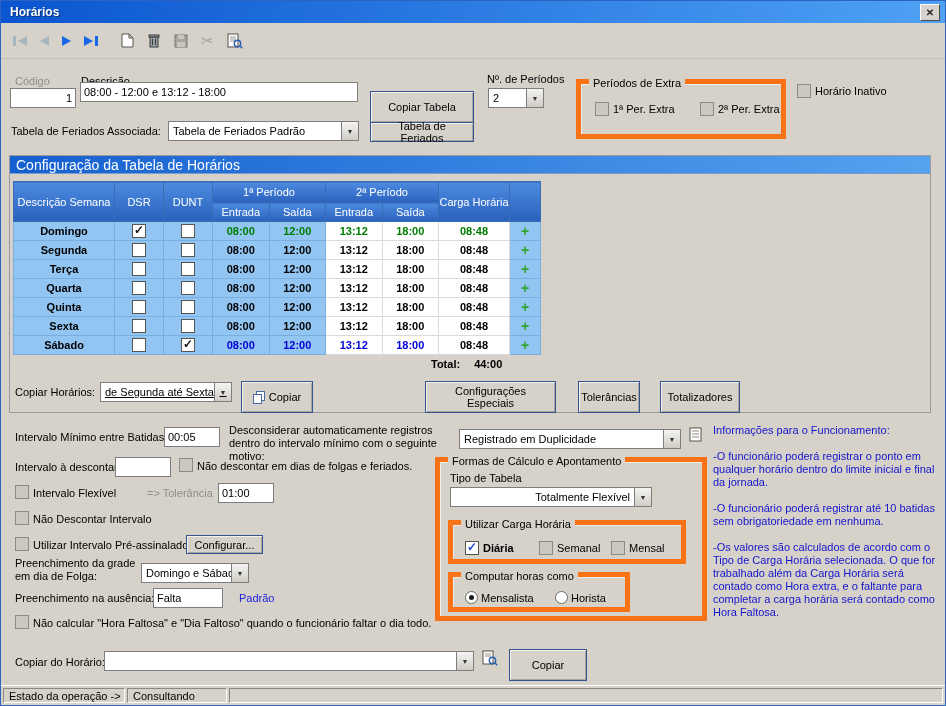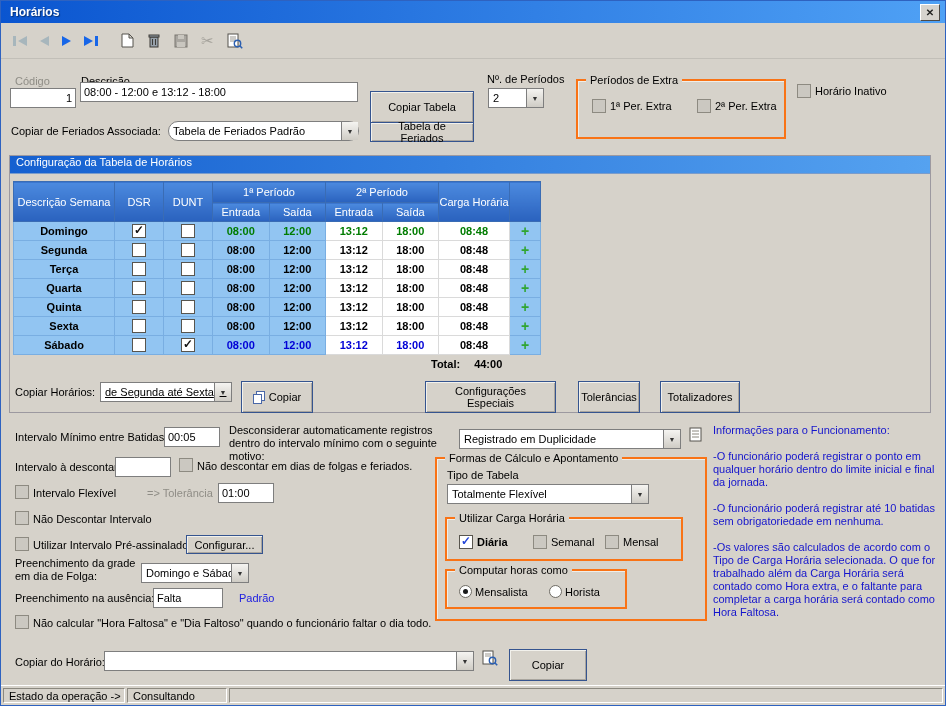--- a/index.html
+++ b/index.html
@@ -32,25 +32,25 @@
   .link{color:#2020E0;cursor:pointer;}
   
   .cb{display:inline-block;width:12px;height:12px;background:#fff;border:1px solid #58554E;position:relative;vertical-align:middle;box-sizing:content-box;}
   .cb.flat{background:#CBC8C1;border-color:#8D8A81;}
   .cb.checked::after{content:"✓";position:absolute;left:1px;top:-2px;font-size:12px;font-weight:bold;color:#111;}
   .cb.blue-check.checked::after{color:#2244D8;}
   .radio{display:inline-block;width:11px;height:11px;border-radius:50%;background:#fff;border:1px solid #6E6B64;position:relative;vertical-align:middle;}
   .radio.checked::after{content:"";position:absolute;left:3px;top:3px;width:5px;height:5px;border-radius:50%;background:#1A1A1A;}
   .abs{position:absolute;}
   
-  .grp{position:absolute;border:2px solid #f97316;box-shadow:inset 1px 1px 0 #EFEEE9;box-sizing:border-box;}
+  .grp{position:absolute;border:5px solid #f97316;box-shadow:inset 1px 1px 0 #EFEEE9;box-sizing:border-box;text-align:right;}
   .grp-lgd{position:absolute;top:-7px;left:8px;background:#D6D2CA;padding:0 4px;line-height:13px;white-space:nowrap;}
   
   .panel-box{position:absolute;left:8px;top:154px;width:922px;height:258px;border:1px solid #9C99A0;background:#D6D2CA;box-sizing:border-box;}
-  .panel-header{height:17px;background:linear-gradient(90deg,#1560D0,#55A2F0);color:#fff;display:flex;padding-left:6px;font-size:11px;border-bottom:1px solid #7A9CCB;}
+  .panel-header{height:17px;background:linear-gradient(90deg,#1560D0,#55A2F0);color:#fff;display:flex;align-items:center;padding-left:6px;font-size:14px;border-bottom:1px solid #7A9CCB;}
   .sched{position:absolute;left:12px;top:180px;border-collapse:collapse;table-layout:fixed;width:528px;font-size:11px;}
   .sched th{background:linear-gradient(#4C8ADF,#2A62BE);color:#fff;font-weight:normal;border:1px solid #3A6CB4;padding:0;text-align:center;line-height:12px;}
   .sched thead tr:first-child th{height:20px;}
   .sched .sub{height:18px;}
   .sched td{height:18px;padding:0;text-align:center;font-weight:bold;border:1px solid #DADADA;}
   .w-day{width:100px;} .w-cb{width:48px;} .w-time{width:58px;} .w-carga{width:70px;} .w-plus{width:30px;}
   .cell-blue{background:#92C5F2;border-color:#79AEE2 !important;}
   .cell-white{background:#fff;}
   .tc-green{color:#007C00;} .tc-blue{color:#0000D6;} .tc-black{color:#000;}
   .plus-ico{color:#31A531;font-weight:bold;font-size:14px;line-height:14px;}
@@ -146,22 +146,22 @@
     <span class="grp-lgd">Períodos de Extra</span>
     <span class="cb flat abs" style="left:14px;top:18px;"></span>
     <span class="lbl" style="left:32px;top:19px;">1ª Per. Extra</span>
     <span class="cb flat abs" style="left:119px;top:18px;"></span>
     <span class="lbl" style="left:137px;top:19px;">2ª Per. Extra</span>
   </div>
 
   <span class="cb flat abs" style="left:796px;top:83px;"></span>
   <span class="lbl" style="left:814px;top:84px;">Horário Inativo</span>
 
-  <span class="lbl" style="left:10px;top:124px;">Copiar de Feriados Associada:</span>
-  <div class="combo" style="left:167px;top:120px;width:189px;border-radius:10px;">
+  <span class="lbl" style="left:10px;top:124px;">Tabela de Feriados Associada:</span>
+  <div class="combo" style="left:167px;top:120px;width:189px;">
     <span class="combo-value">Tabela de Feriados Padrão</span>
     <span class="combo-btn"></span>
   </div>
   <button class="btn" style="left:369px;top:121px;width:104px;height:20px;">
       <span>Tabela de Feriados</span>
     </button>
 
   <div class="panel-box">
     <div class="panel-header">
         <span>Configuração da Tabela de Horários</span>

